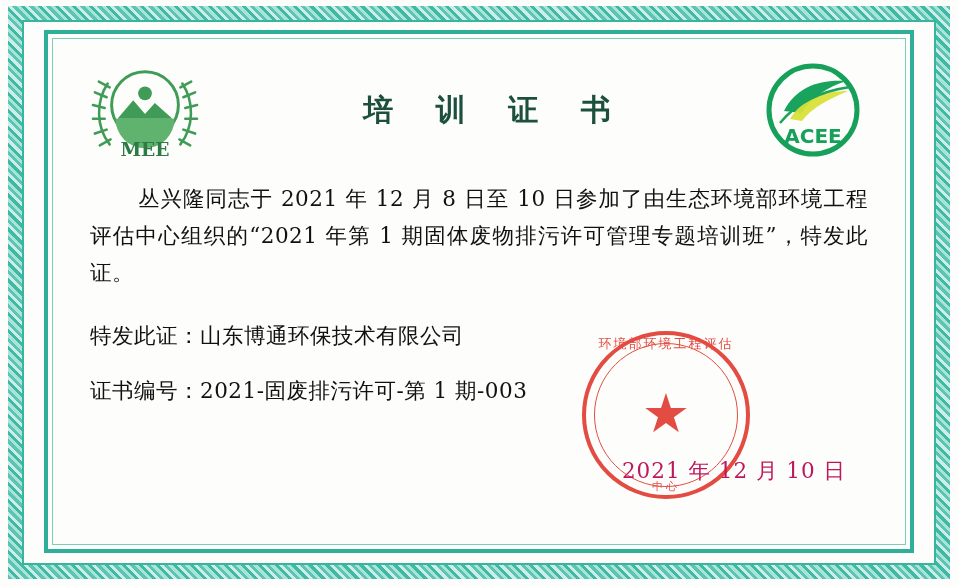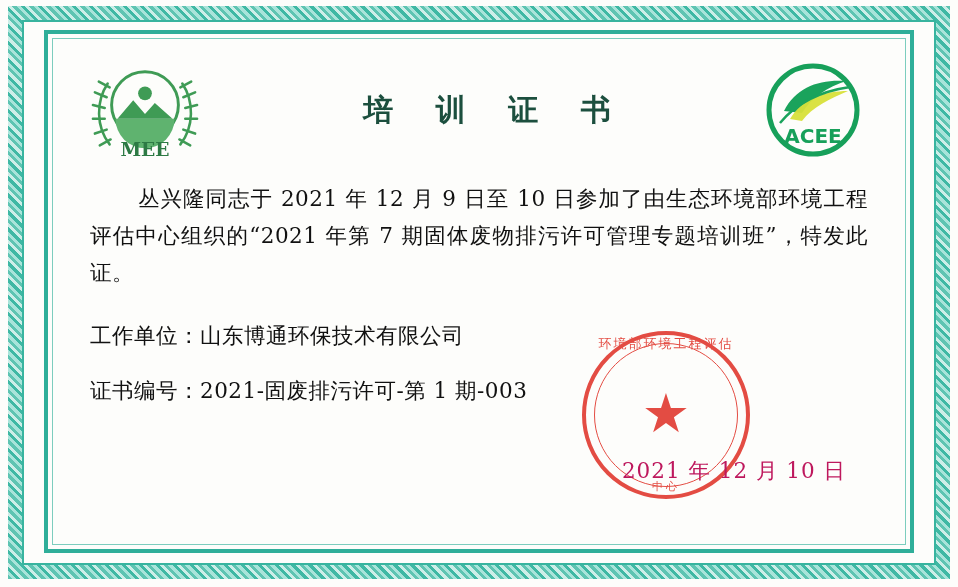--- a/index.html
+++ b/index.html
@@ -249,24 +249,24 @@
           <g stroke="#1aa35c" stroke-width="2.5" fill="none">
             <path d="M30 62 C48 40 72 30 100 26"></path>
           </g>
           <text x="63" y="82" text-anchor="middle" font-family="DejaVu Sans, sans-serif" font-size="20" font-weight="bold" fill="#17a05a">ACEE</text>
         </svg>
       </div>
 
     </div>
 
     <div class="body-text">
-      <div class="para">丛兴隆同志于 2021 年 12 月 9 日至 10 日参加了由生态环境部环境工程评估中心组织的“2021 年第 7 期固体废物排污许可管理专题培训班”，特发此证。</div>
+      <div class="para">丛兴隆同志于 2021 年 12 月 8 日至 10 日参加了由生态环境部环境工程评估中心组织的“2021 年第 1 期固体废物排污许可管理专题培训班”，特发此证。</div>
 
       <div class="field-row">
-        <span>工作单位：</span><span>山东博通环保技术有限公司</span>
+        <span>特发此证：</span><span>山东博通环保技术有限公司</span>
       </div>
 
       <div class="field-row second">
         <span>证书编号：</span><span>2021-固废排污许可-第 1 期-003</span>
       </div>
     </div>
 
     <div class="seal">
       <div class="seal-ring-inner"></div>
       <div class="seal-text-top">环境部环境工程评估</div>

